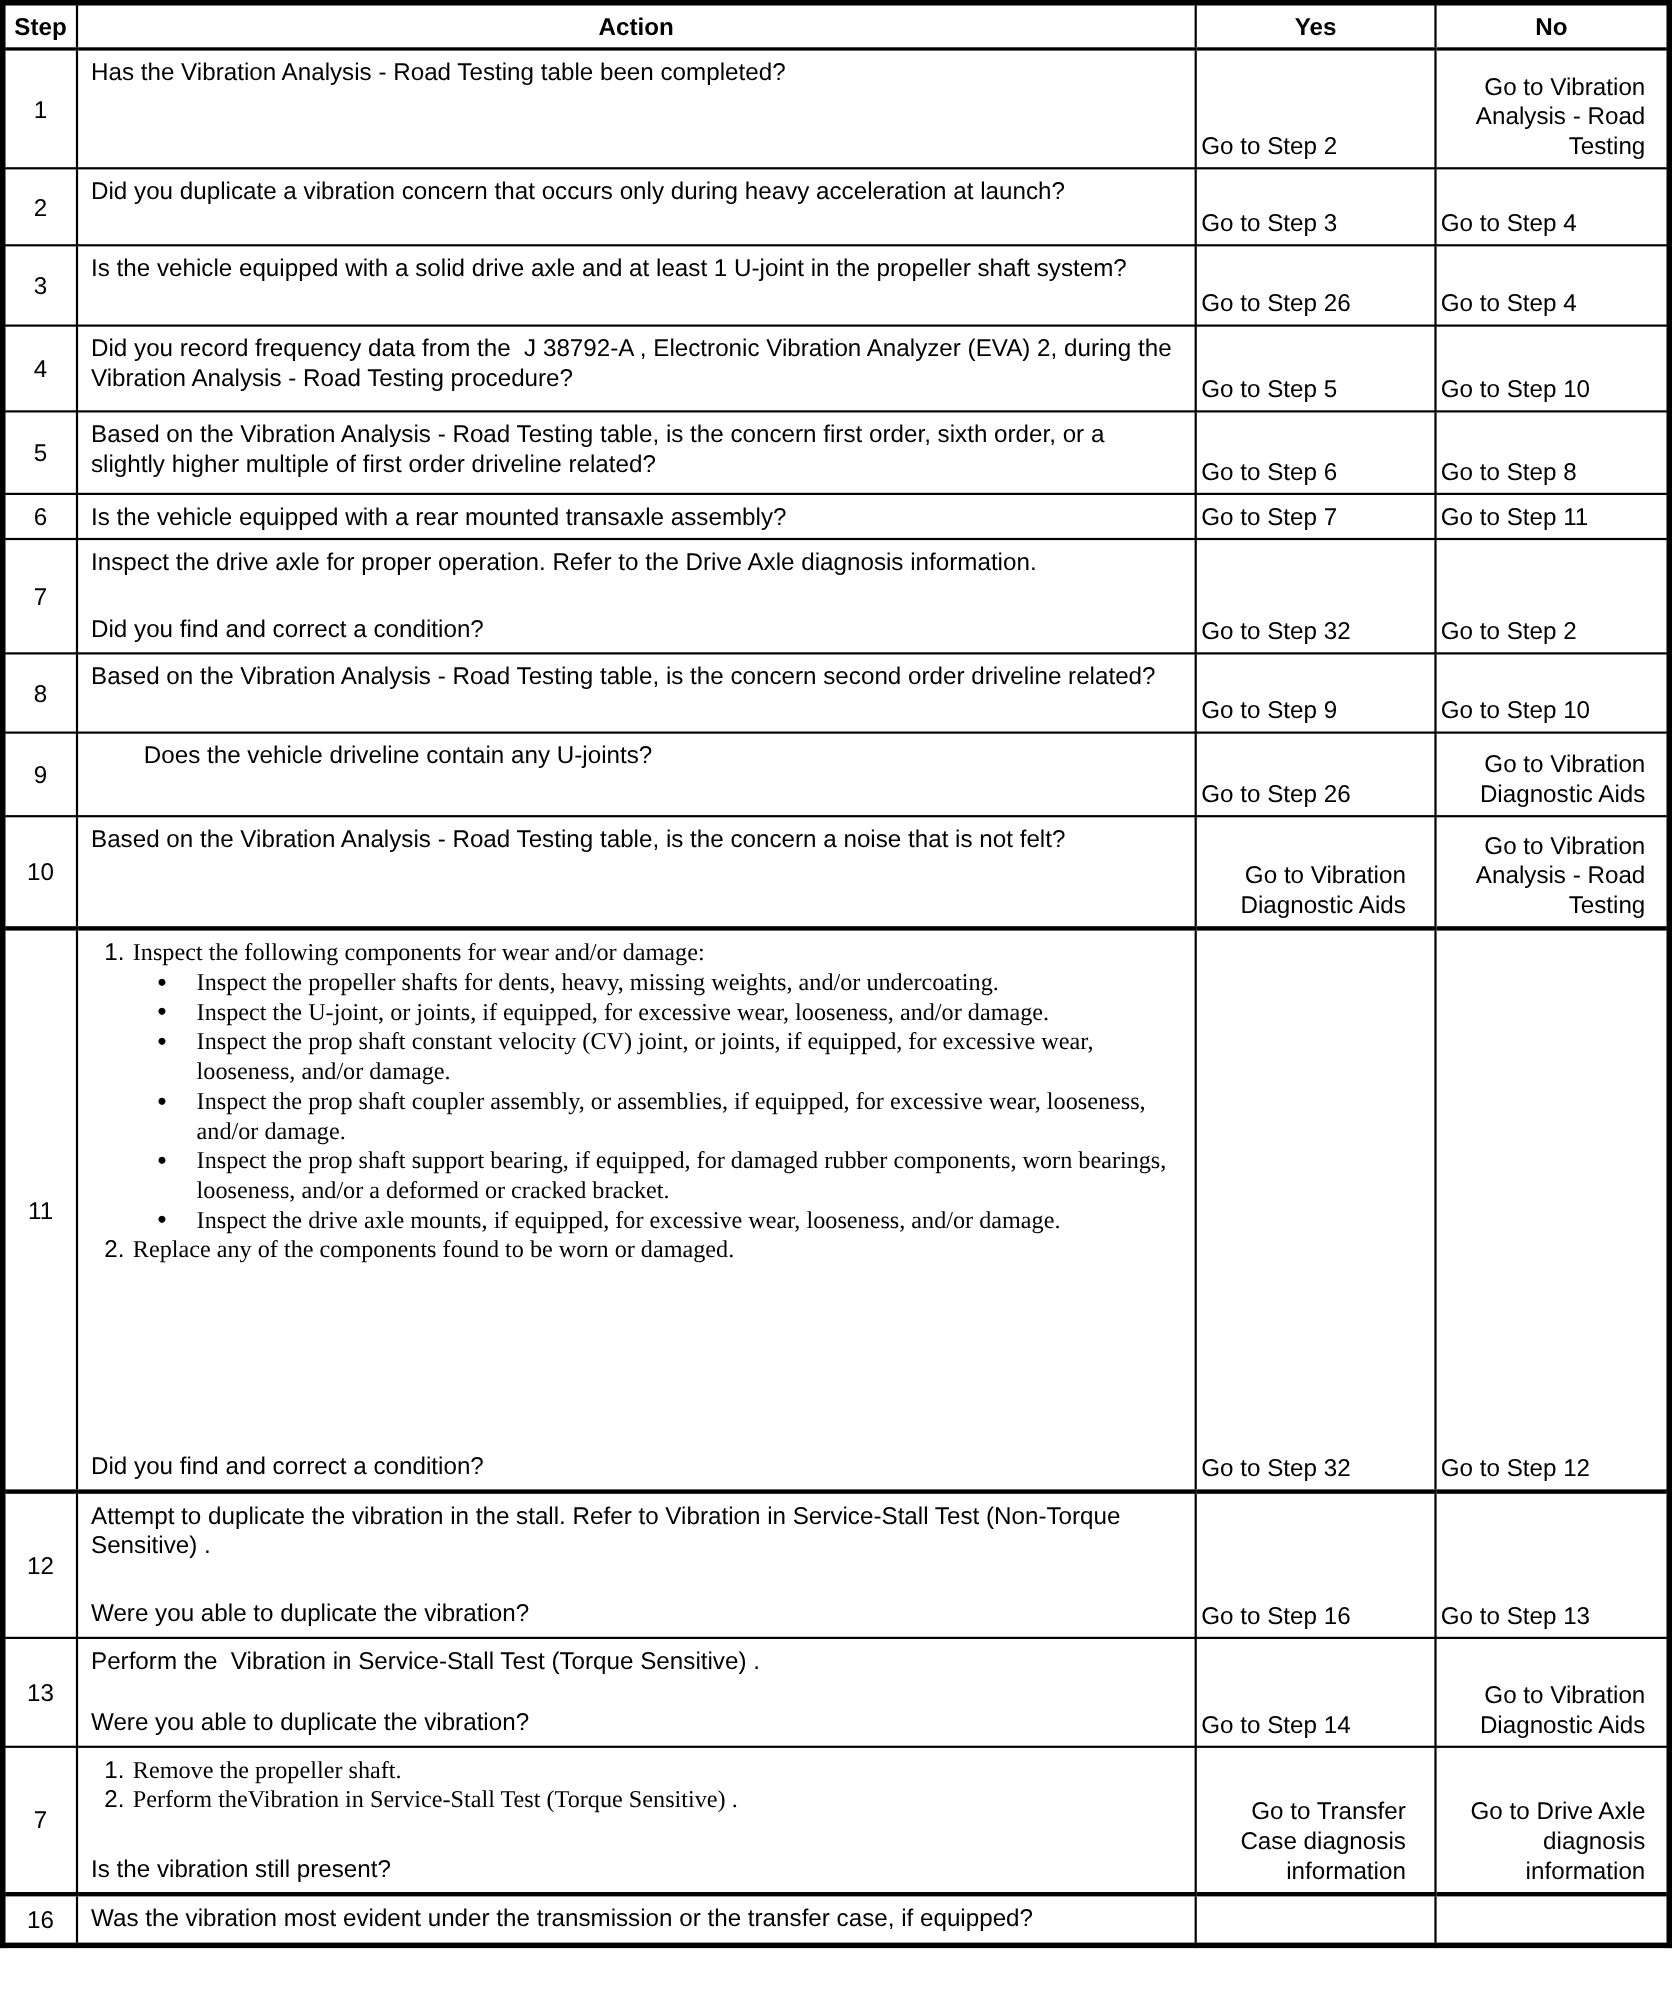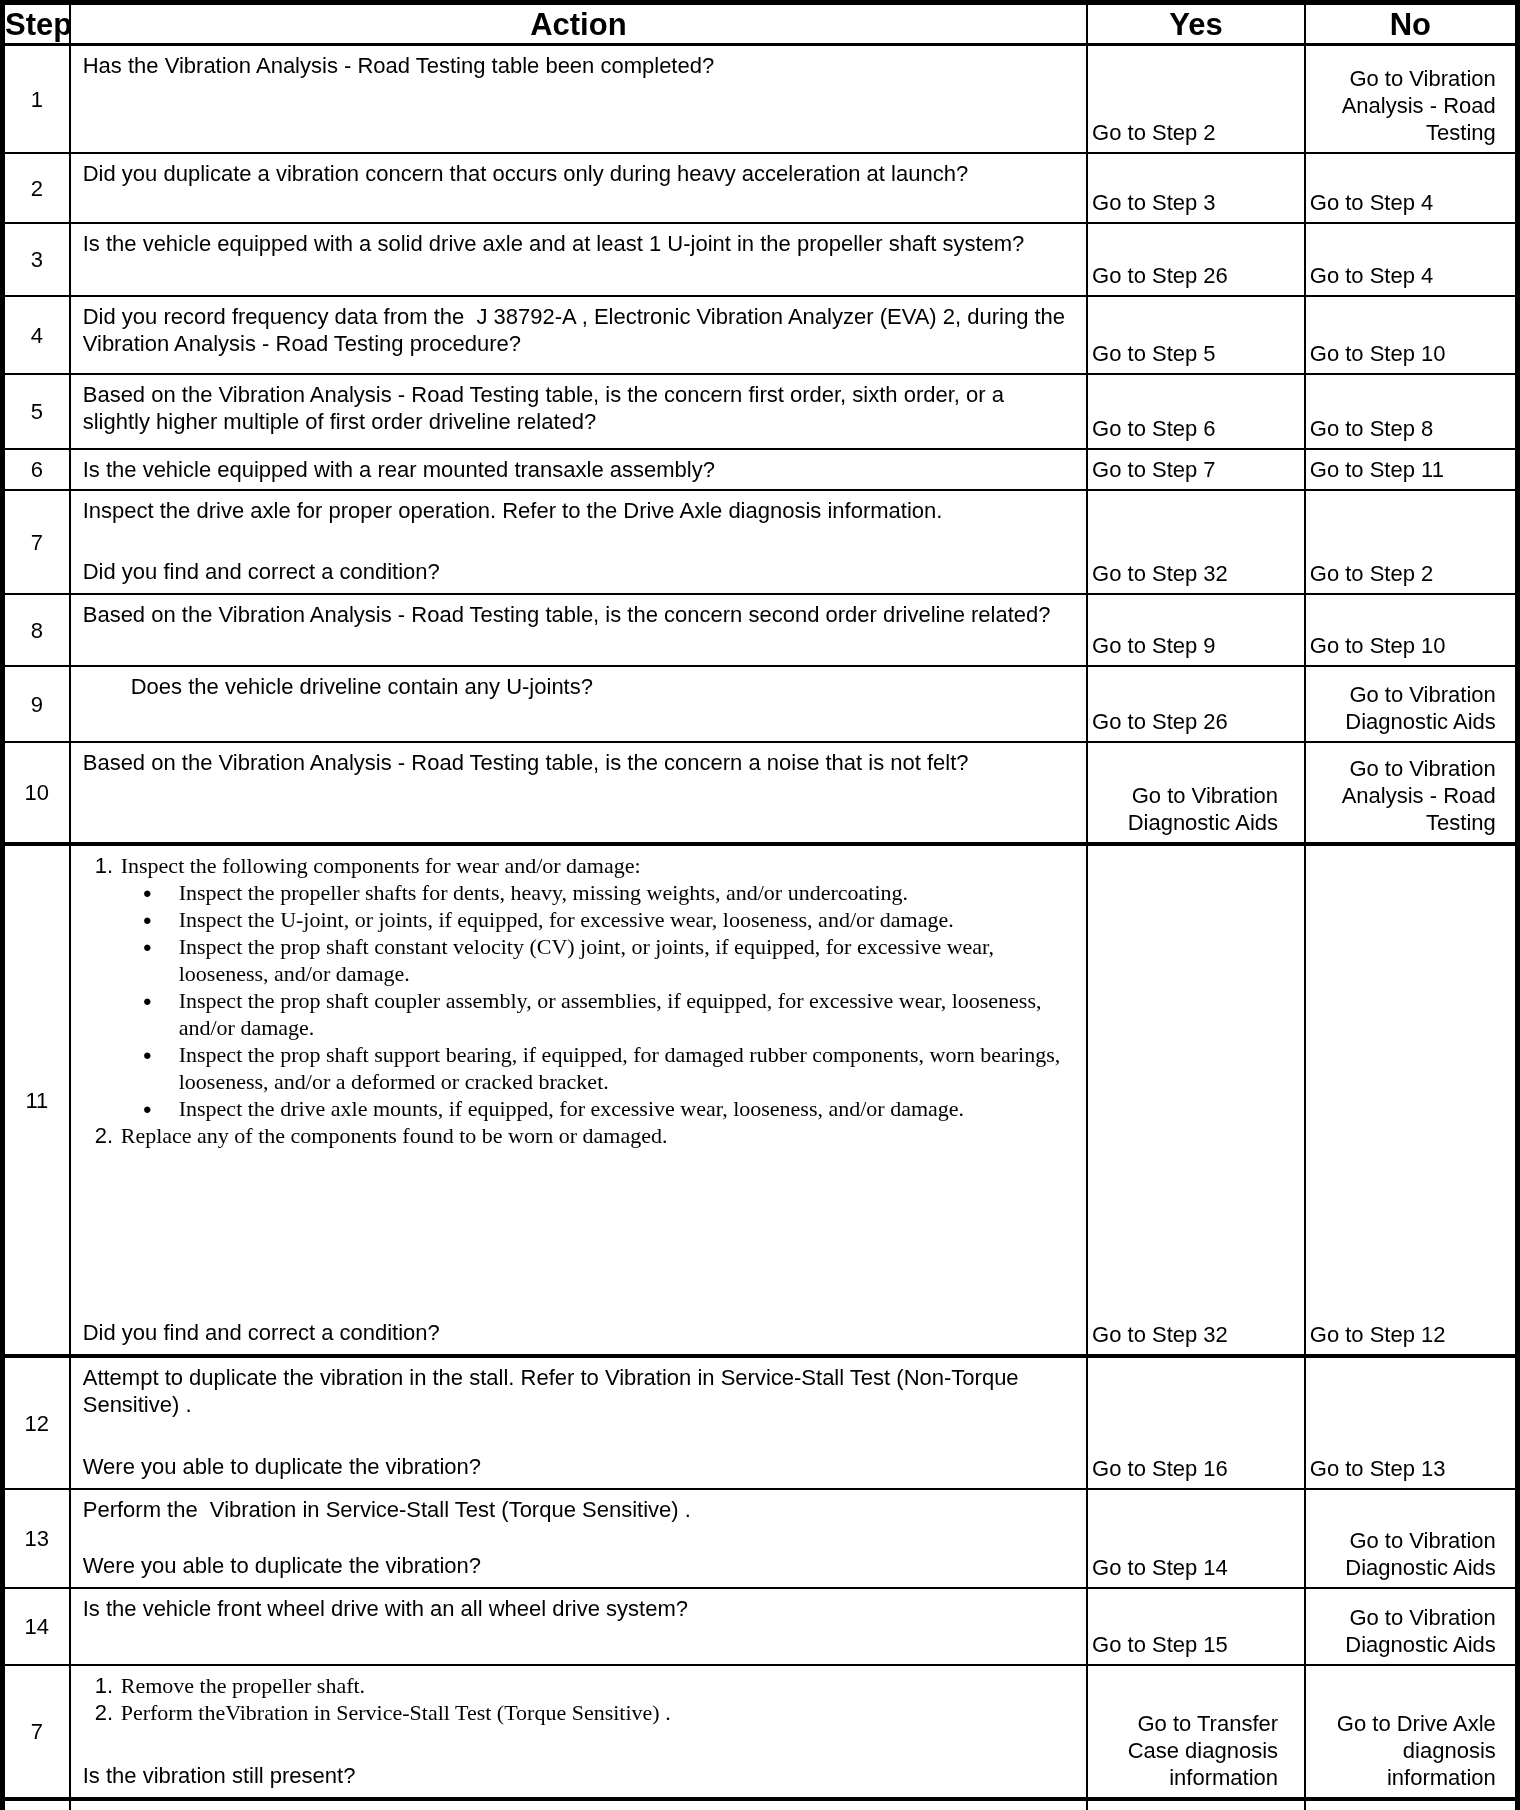--- a/index.html
+++ b/index.html
@@ -20,21 +20,21 @@
     border:2px solid #000;
     padding:0;
     vertical-align:top;
     font-size:22px;
     line-height:27px;
     color:#000;
     overflow:hidden;
   }
   thead th{
     height:38px;
-    font-size:31px;
+    font-size:22px;
     font-weight:bold;
     text-align:center;
     vertical-align:middle;
     border-bottom:3px solid #000;
   }
   tr.thick-top td{ border-top:4px solid #000; }
   td.step{
     text-align:center;
     vertical-align:middle;
     font-size:22px;
@@ -296,34 +296,20 @@
             <div class="ap q">Were you able to duplicate the vibration?</div>
           </div>
         </td>
         <td class="yes">
           <div class="goin ctr">Go to Step 14</div>
         </td>
         <td class="no">
           <div class="goin lft">Go to Vibration Diagnostic Aids</div>
         </td>
       </tr>
-      <tr style="height: 75px;">
-        <td class="step">14</td>
-        <td class="action">
-          <div class="ainner" style="height: 61px;">
-            <div class="ap">Is the vehicle front wheel drive with an all wheel drive system?</div>
-          </div>
-        </td>
-        <td class="yes">
-          <div class="goin ctr">Go to Step 15</div>
-        </td>
-        <td class="no">
-          <div class="goin lft">Go to Vibration Diagnostic Aids</div>
-        </td>
-      </tr>
       <tr style="height: 131px;">
         <td class="step">7</td>
         <td class="action">
           <div class="ainner" style="height: 117px;">
             <div class="oli">
               <span class="num">1.</span>
               <span class="itext">Remove the propeller shaft.</span>
             </div>
             <div class="oli">
               <span class="num">2.</span>

